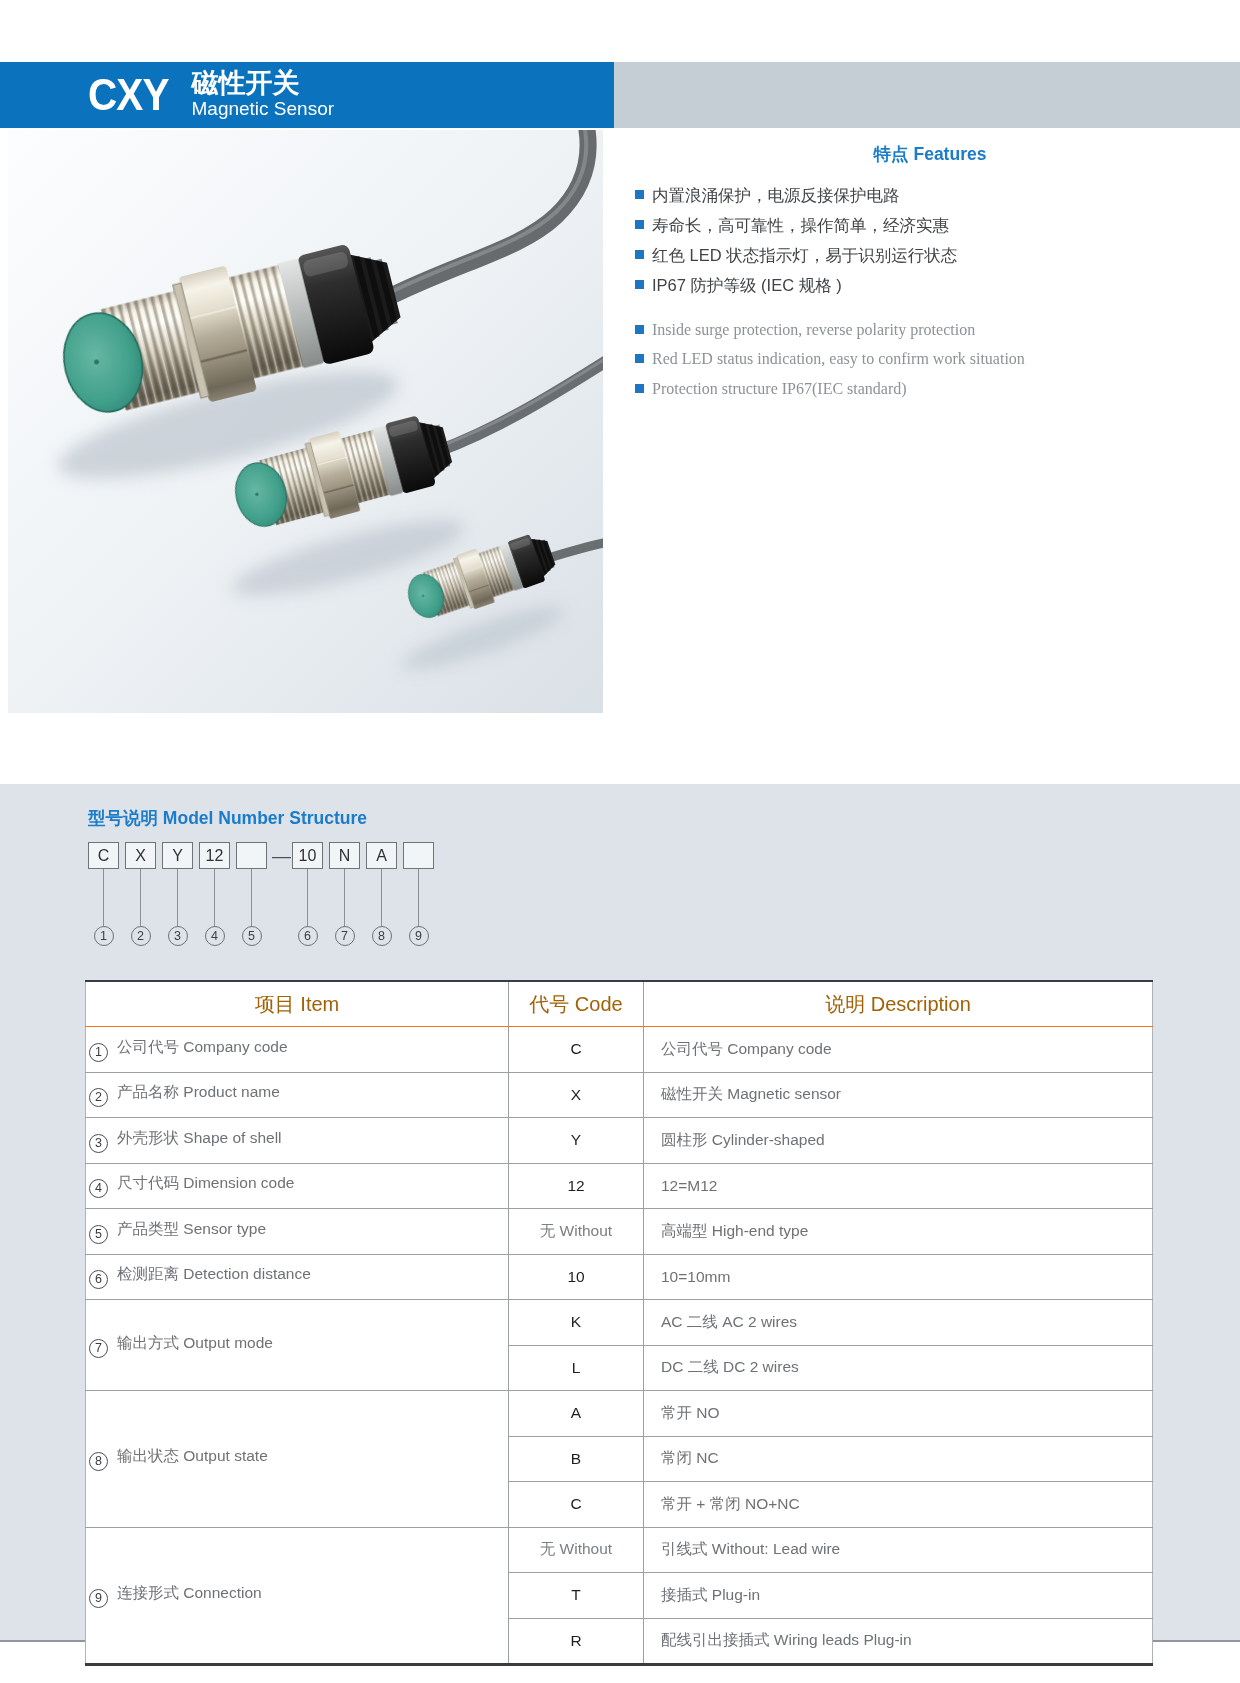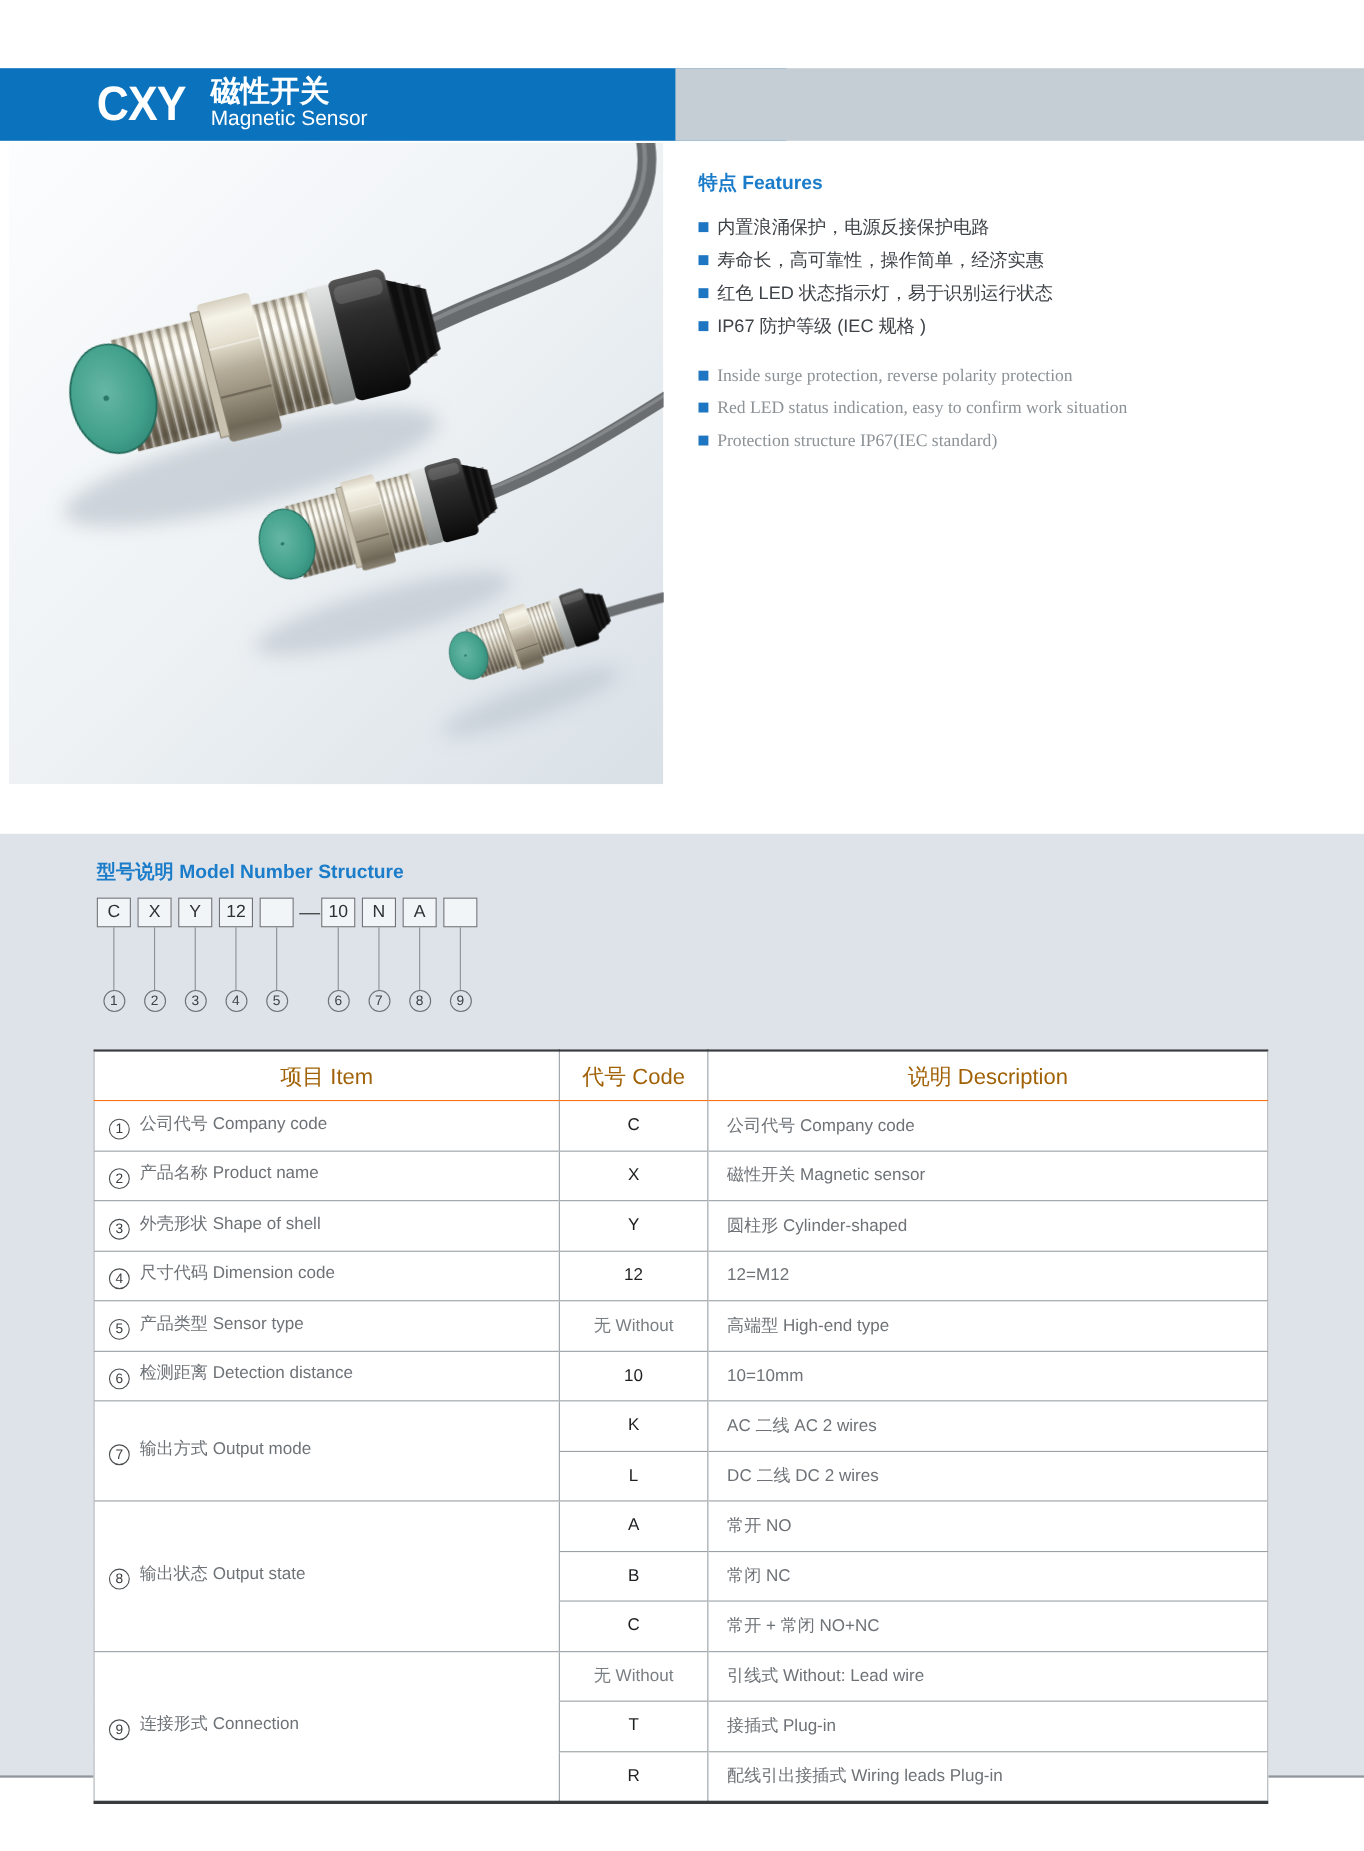--- a/index.html
+++ b/index.html
@@ -14,31 +14,31 @@
   .brand-titles{color:#fff;margin-left:16px;}
   .title-zh{font-size:27px;font-weight:bold;line-height:1.02;}
   .title-en{font-size:19px;line-height:1.15;}
   .banner-gray{position:absolute;left:614px;top:62px;width:626px;height:66px;background:#c5ced5;}
 
   
   .photo{position:absolute;left:8px;top:130px;width:595px;height:583px;}
   .photo svg{display:block;}
 
   
-  .features{position:absolute;left:635px;top:154px;width:590px;}
+  .features{position:absolute;left:635px;top:142px;width:590px;text-align:center;}
   .sec-title{color:#1b7cc9;font-size:17.5px;font-weight:bold;}
   .feat{list-style:none;margin:20px 0 0;padding:0;}
   .feat li{display:flex;align-items:flex-start;margin-bottom:12px;font-size:16.5px;
            color:#3f4347;line-height:1.1;}
   .feat .sq{flex:0 0 auto;width:9px;height:9px;background:#1e76c2;margin:4px 8px 0 0;}
   .feat.en{margin-top:26px;}
   .feat.en li{color:#8d9296;font-size:16px;font-family:Liberation Serif, serif;}
 
   
-  .section2{position:absolute;left:0;top:758px;width:1240px;height:856px;background:#dee3e9;
+  .section2{position:absolute;left:0;top:784px;width:1240px;height:856px;background:#dee3e9;
             border-bottom:2px solid #8f959b;box-sizing:content-box;}
   .model-title{position:absolute;left:88px;top:22px;}
   .diagram{position:absolute;left:88px;top:58px;width:440px;height:112px;}
   .diagram .mbox{position:absolute;top:0;width:31px;height:27px;background:#f2f5f7;
                  border:1px solid #707478;box-sizing:border-box;color:#2f3235;font-size:16px;
                  display:flex;align-items:center;justify-content:center;}
   .diagram .dash{position:absolute;top:0;height:27px;display:flex;align-items:center;
                  color:#4b4f52;font-size:19px;}
   .diagram .vline{position:absolute;top:27px;width:1px;height:57px;background:#8b9094;}
   .diagram .dcirc{position:absolute;top:84px;width:20px;height:20px;border:1px solid #6d7276;
@@ -47,21 +47,21 @@
 
   
   table.spec{position:absolute;left:85px;top:196px;width:1067px;border-collapse:collapse;
              background:#fff;border-top:2px solid #3a3d40;border-bottom:3px solid #3a3d40;
              border-left:1px solid #aeb3b7;border-right:1px solid #aeb3b7;table-layout:fixed;}
   table.spec col.c1{width:423px;} table.spec col.c2{width:135px;} table.spec col.c3{width:509px;}
   table.spec th{height:42px;font-weight:normal;color:#a16207;font-size:20px;
                 border-bottom:1px solid #f97316;}
   table.spec th + th{border-left:1px solid #9aa0a4;}
   table.spec td{height:42.5px;font-size:15.5px;color:#6e7276;border-top:1px solid #9aa0a4;}
-  table.spec td.item{padding-left:13px;}
+  table.spec td.item{padding-left:3px;}
   table.spec td.code{text-align:center;color:#1d1f21;border-left:1px solid #9aa0a4;}
   table.spec td.code.muted{color:#7a7f83;margin-left:24px;}
   table.spec td.desc{padding-left:17px;border-left:1px solid #9aa0a4;}
   .cnum{display:inline-block;width:19px;height:19px;line-height:16px;border:1.2px solid #4b4f52;
         border-radius:50%;text-align:center;font-size:12.5px;color:#3a3d40;margin-right:9px;
         vertical-align:-4px;box-sizing:border-box;}
 </style>
 </head>
 <body>
 

